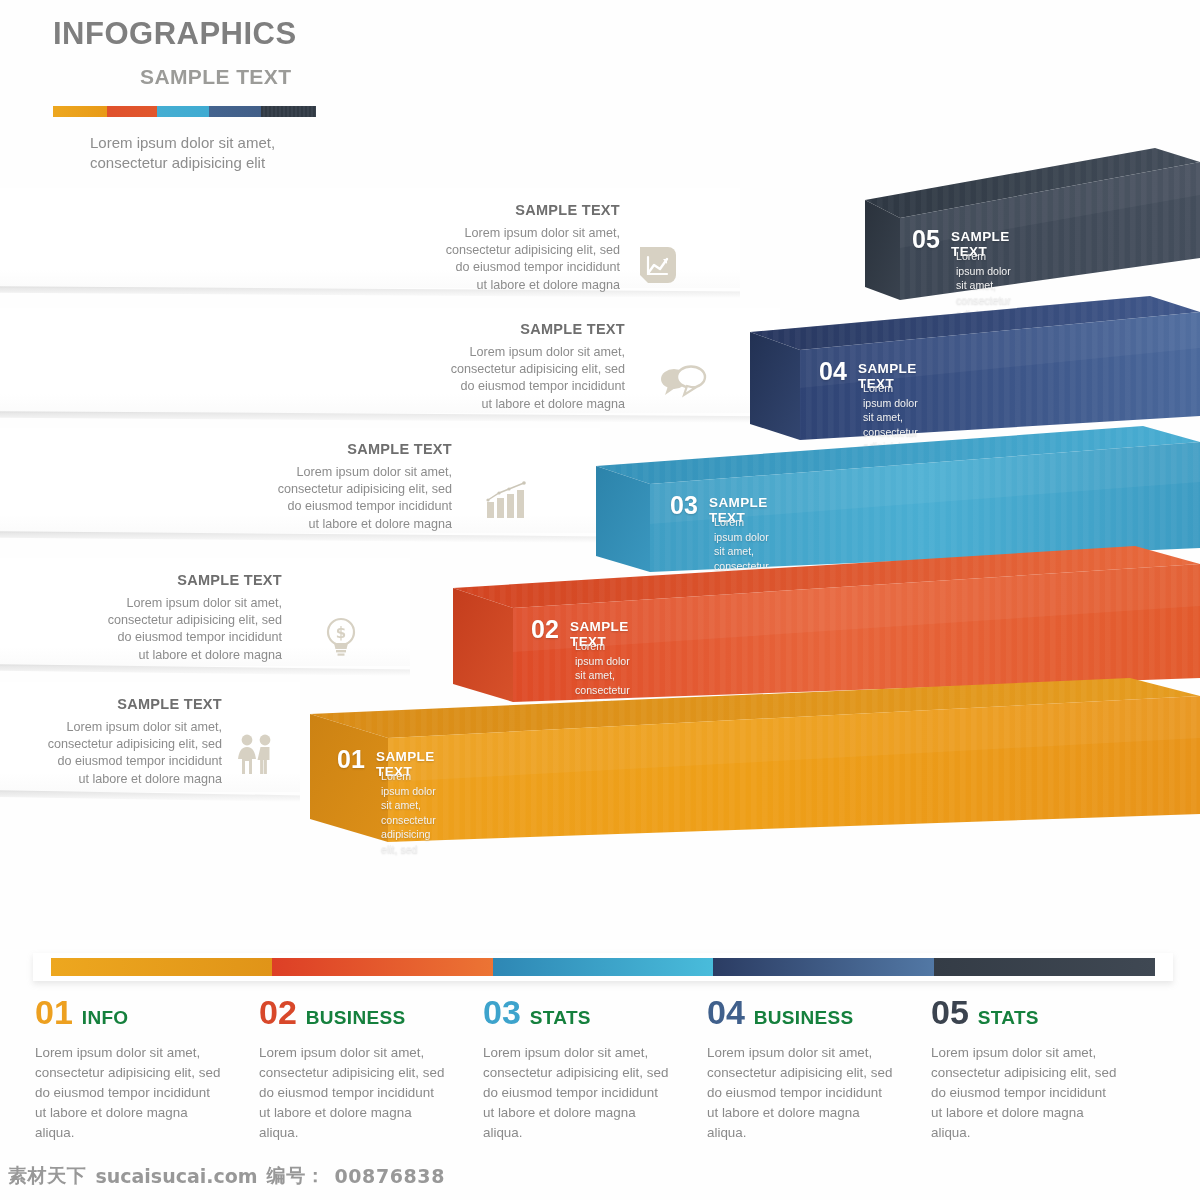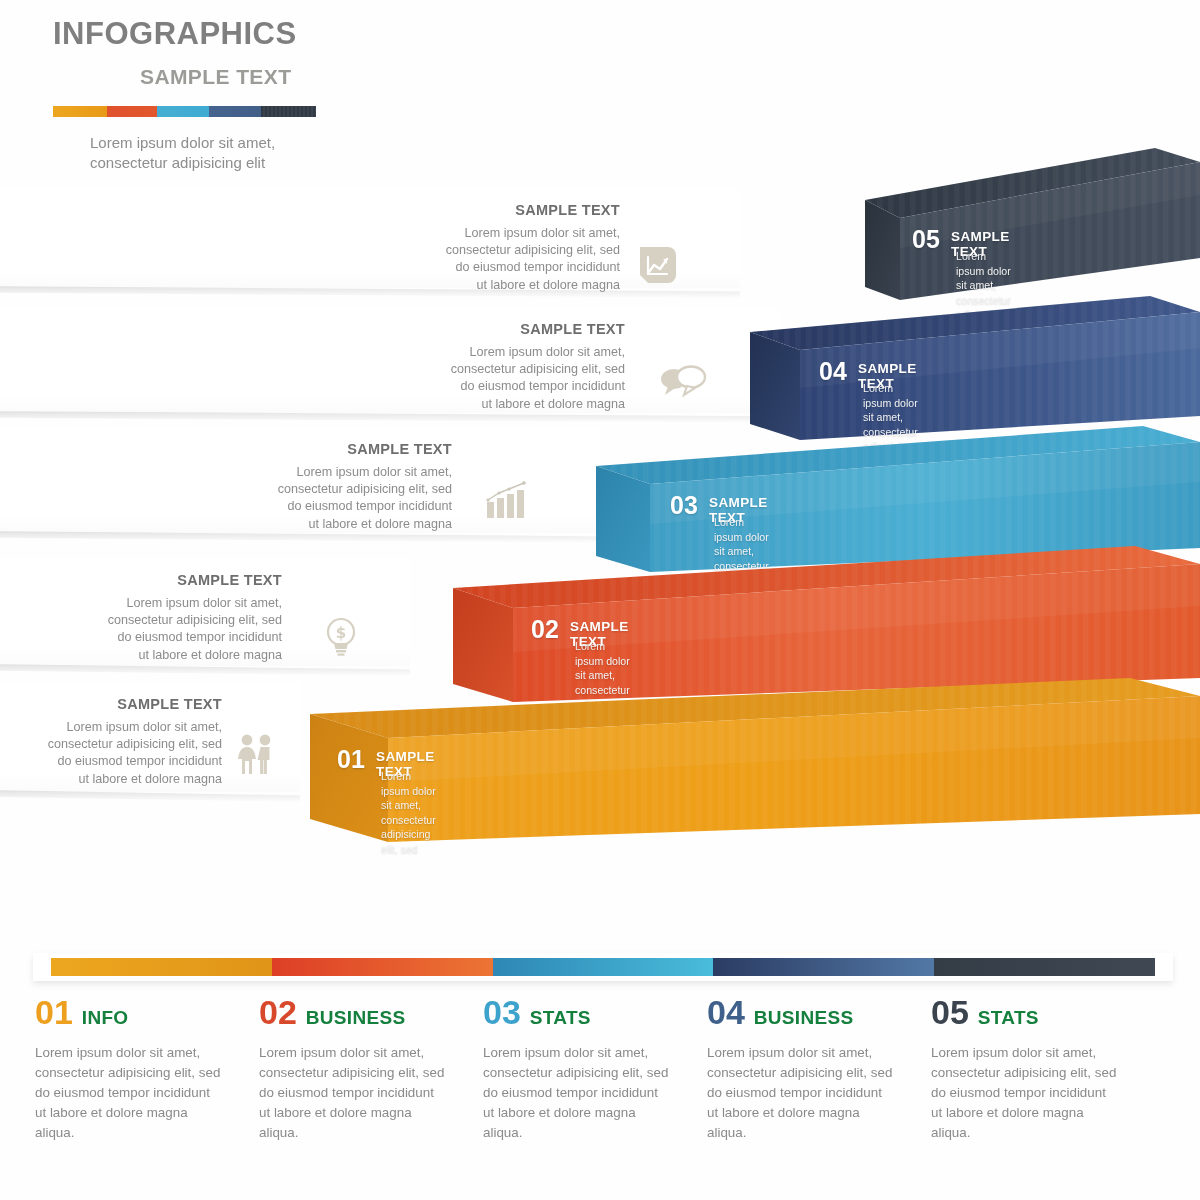--- a/index.html
+++ b/index.html
@@ -448,14 +448,20 @@
         <div class="lbody">Lorem ipsum dolor sit amet,
 consectetur adipisicing elit, sed
 do eiusmod tempor incididunt
 ut labore et dolore magna
 aliqua.</div>
       </div>
 
     </div>
   </div>
 
+  <div id="watermark">
+    <span>素材天下</span>
+    <span class="wm-site">sucaisucai.com</span>
+    <span>编号：</span>
+    <span>00876838</span>
+  </div>
 
 </div>
 
 </body></html>

